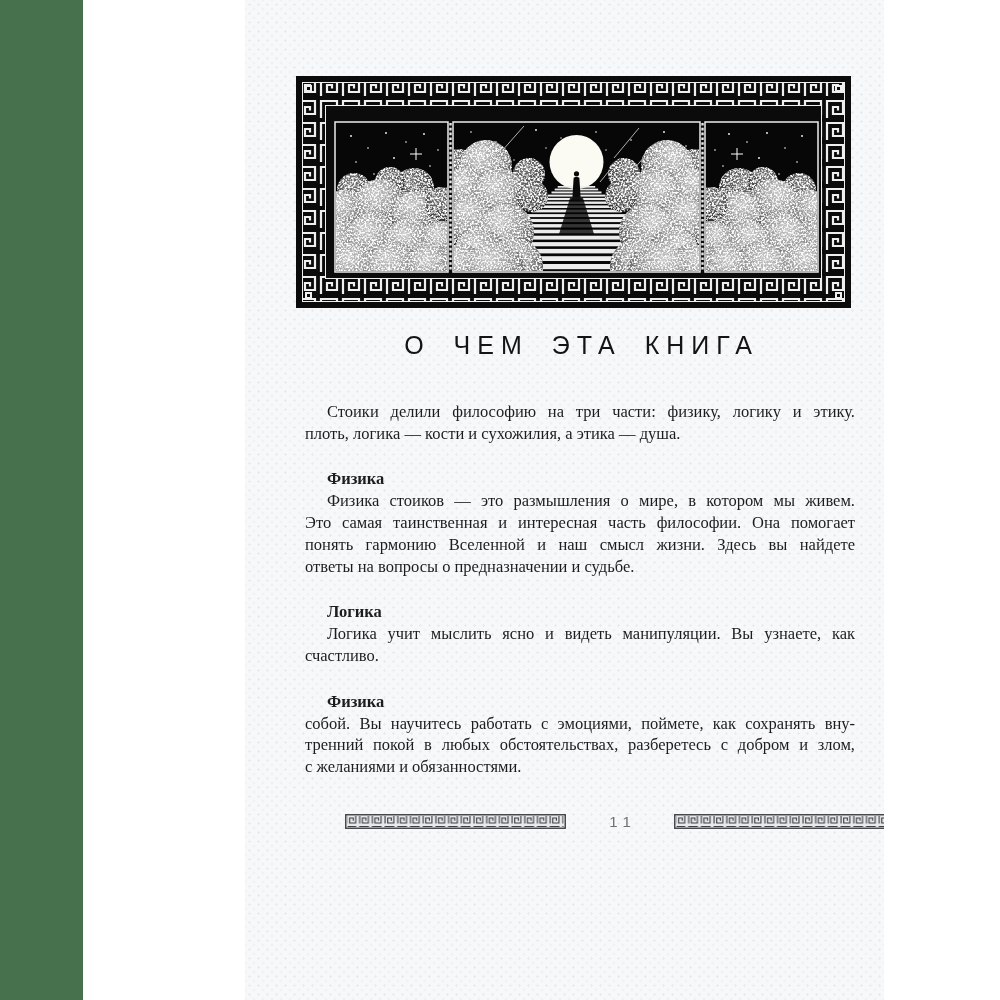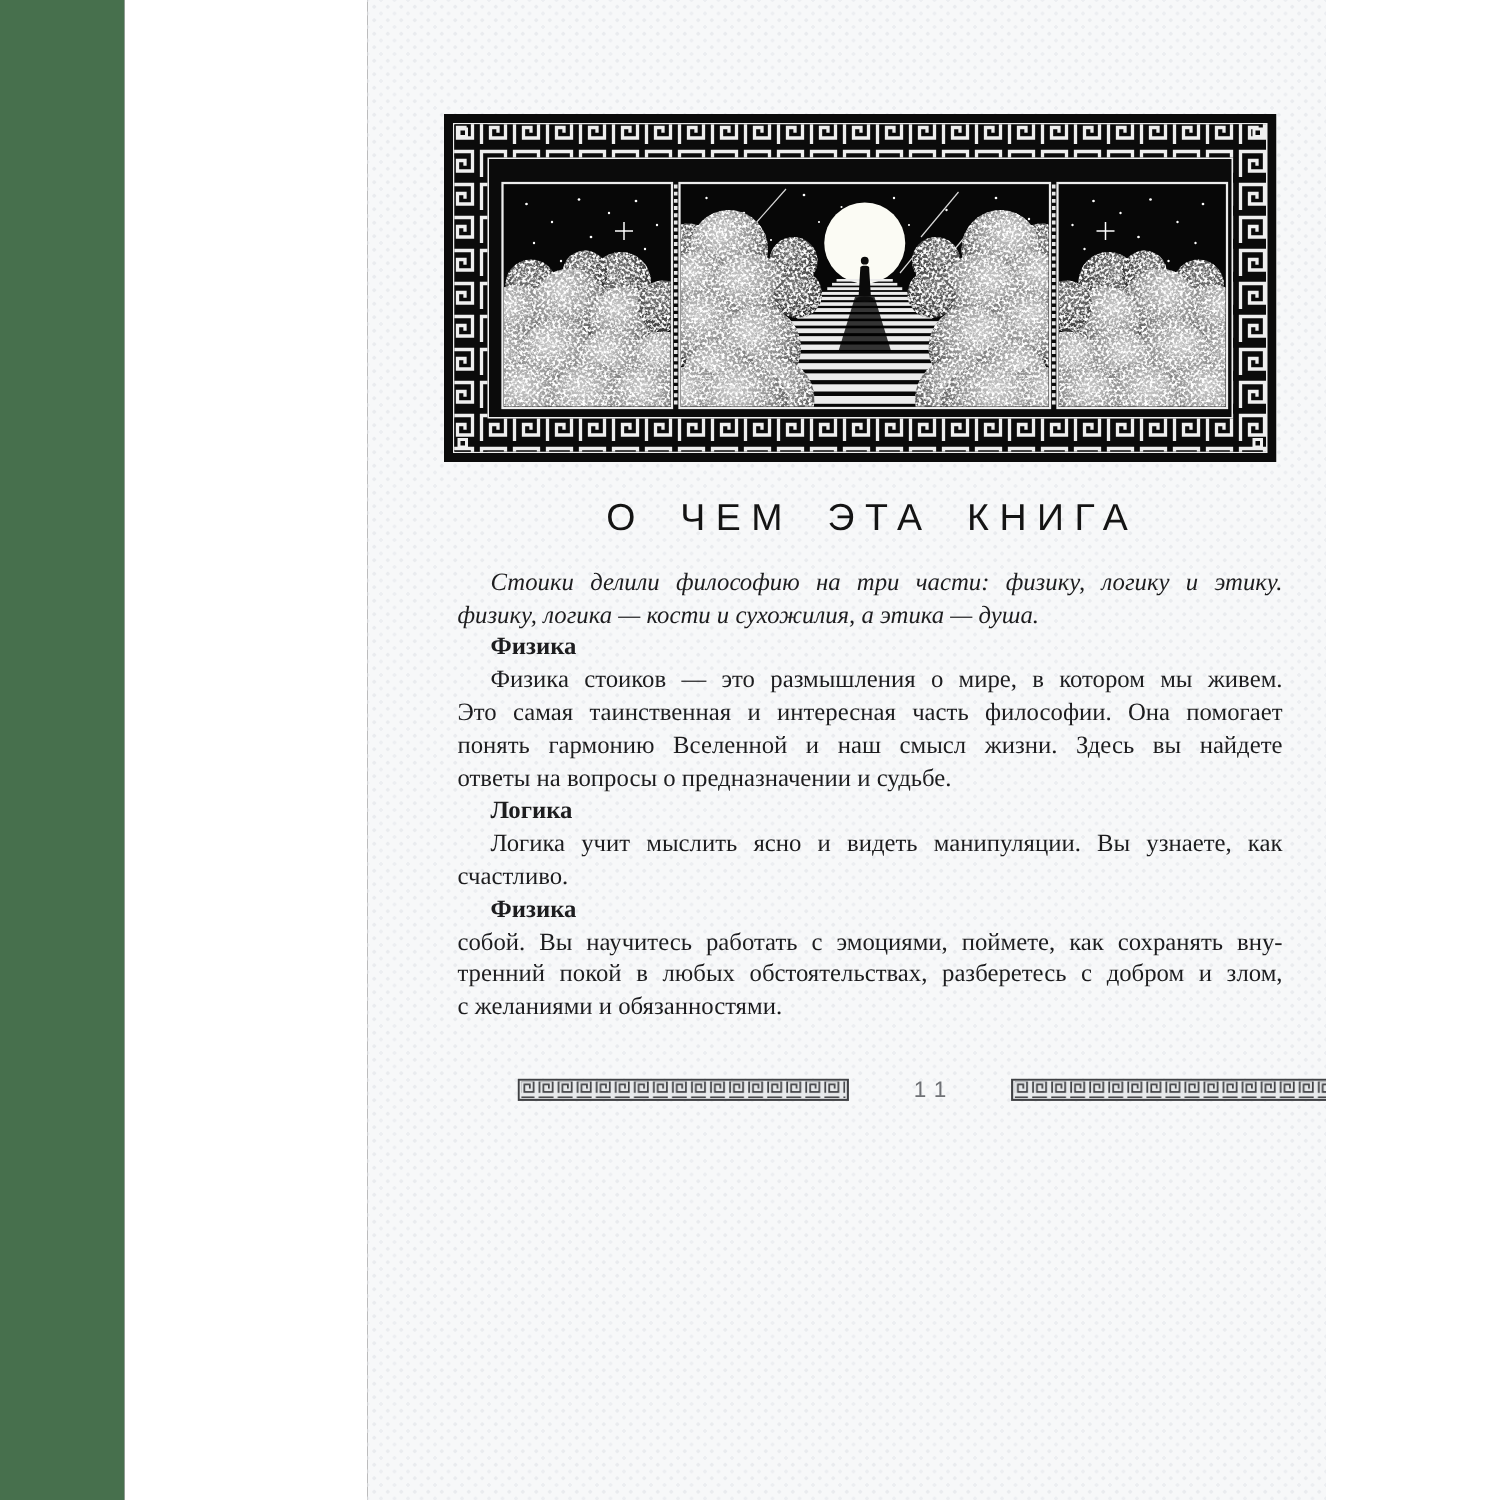--- a/index.html
+++ b/index.html
@@ -1,16 +1,16 @@
 <!DOCTYPE html>
 <html><head>
 <meta charset="utf-8">
 <style>
   html,body{margin:0;padding:0;}
-  .stage{position:relative;width:884px;height:1000px;overflow:hidden;display:flex;background:#000000;}
+  .stage{position:relative;width:884px;height:1000px;overflow:hidden;display:flex;background:#4c1d95;}
   .strip{height:100%;flex:0 0 auto;}
   .strip.left{width:83px;background:#47704d;}
   .strip.right{width:82px;background:#47704d;}
   .gutter{width:162px;height:100%;background:#ffffff;flex:0 0 auto;}
   .page{
     width:673px;height:100%;flex:0 0 auto;box-sizing:border-box;
     background-color:#f7f8f9;
     background-image:radial-gradient(circle,#e9ebee 1px,rgba(0,0,0,0) 1.3px),
                      radial-gradient(circle,#eceef1 1px,rgba(0,0,0,0) 1.3px);
     background-size:9px 9px,9px 9px;
@@ -21,22 +21,22 @@
   .illu{display:block;width:555px;height:232px;margin:0 0 0 51px;}
   .textcol{width:550px;margin-left:60px;}
   .chapter-title{
     margin:23px 0 0 0;text-align:center;
     font-family:"Liberation Sans","DejaVu Sans",sans-serif;
     font-weight:500;font-size:25px;line-height:28px;
     letter-spacing:7px;word-spacing:9px;color:#141414;white-space:nowrap;
   }
   .bodytext{font-family:"Liberation Serif","DejaVu Serif",serif;font-size:16.5px;line-height:21.7px;}
   .para{margin:0;}
-  .para.intro{margin-top:18px;font-style:italic;}
-  .section{}
+  .para.intro{margin-top:42px;}
+  .section{margin-top:24px;}
   .section-heading{font-family:"Liberation Serif","DejaVu Serif",serif;font-weight:700;
     font-size:16.5px;line-height:22px;text-indent:22px;margin:0;}
   .jline{text-align:justify;text-align-last:justify;white-space:normal;}
   .jline.first{text-indent:22px;}
   .jline.lastline{text-align-last:left;}
   .footer{margin-top:33px;display:flex;align-items:center;width:550px;padding-left:40px;}
   .orn{flex:0 0 auto;display:block;}
   .pagenum-wrap{flex:1 1 auto;text-align:center;}
   .pagenum{
     font-family:"Liberation Sans","DejaVu Sans",sans-serif;
@@ -232,21 +232,21 @@
         <line x1="154.5" y1="47" x2="154.5" y2="195"></line>
         <line x1="406.5" y1="47" x2="406.5" y2="195"></line>
       </g>
     </svg>
 
     <h1 class="chapter-title">О ЧЕМ ЭТА КНИГА</h1>
 
     <div class="textcol bodytext">
       <div class="para intro">
           <div class="jline first">Стоики делили философию на три части: физику, логику и этику.</div>
-          <div class="jline lastline">физику, логика — кости и сухожилия, а этика — душа.</div>
+          <div class="jline lastline">плоть, логика — кости и сухожилия, а этика — душа.</div>
         </div>
 
       <div class="section">
         <p class="section-heading">Физика</p>
         <div class="para">
             <div class="jline first">Физика стоиков — это размышления о мире, в котором мы живем.</div>
             <div class="jline">Это самая таинственная и интересная часть философии. Она помогает</div>
             <div class="jline">понять гармонию Вселенной и наш смысл жизни. Здесь вы найдете</div>
             <div class="jline lastline">ответы на вопросы о предназначении и судьбе.</div>
           </div>

